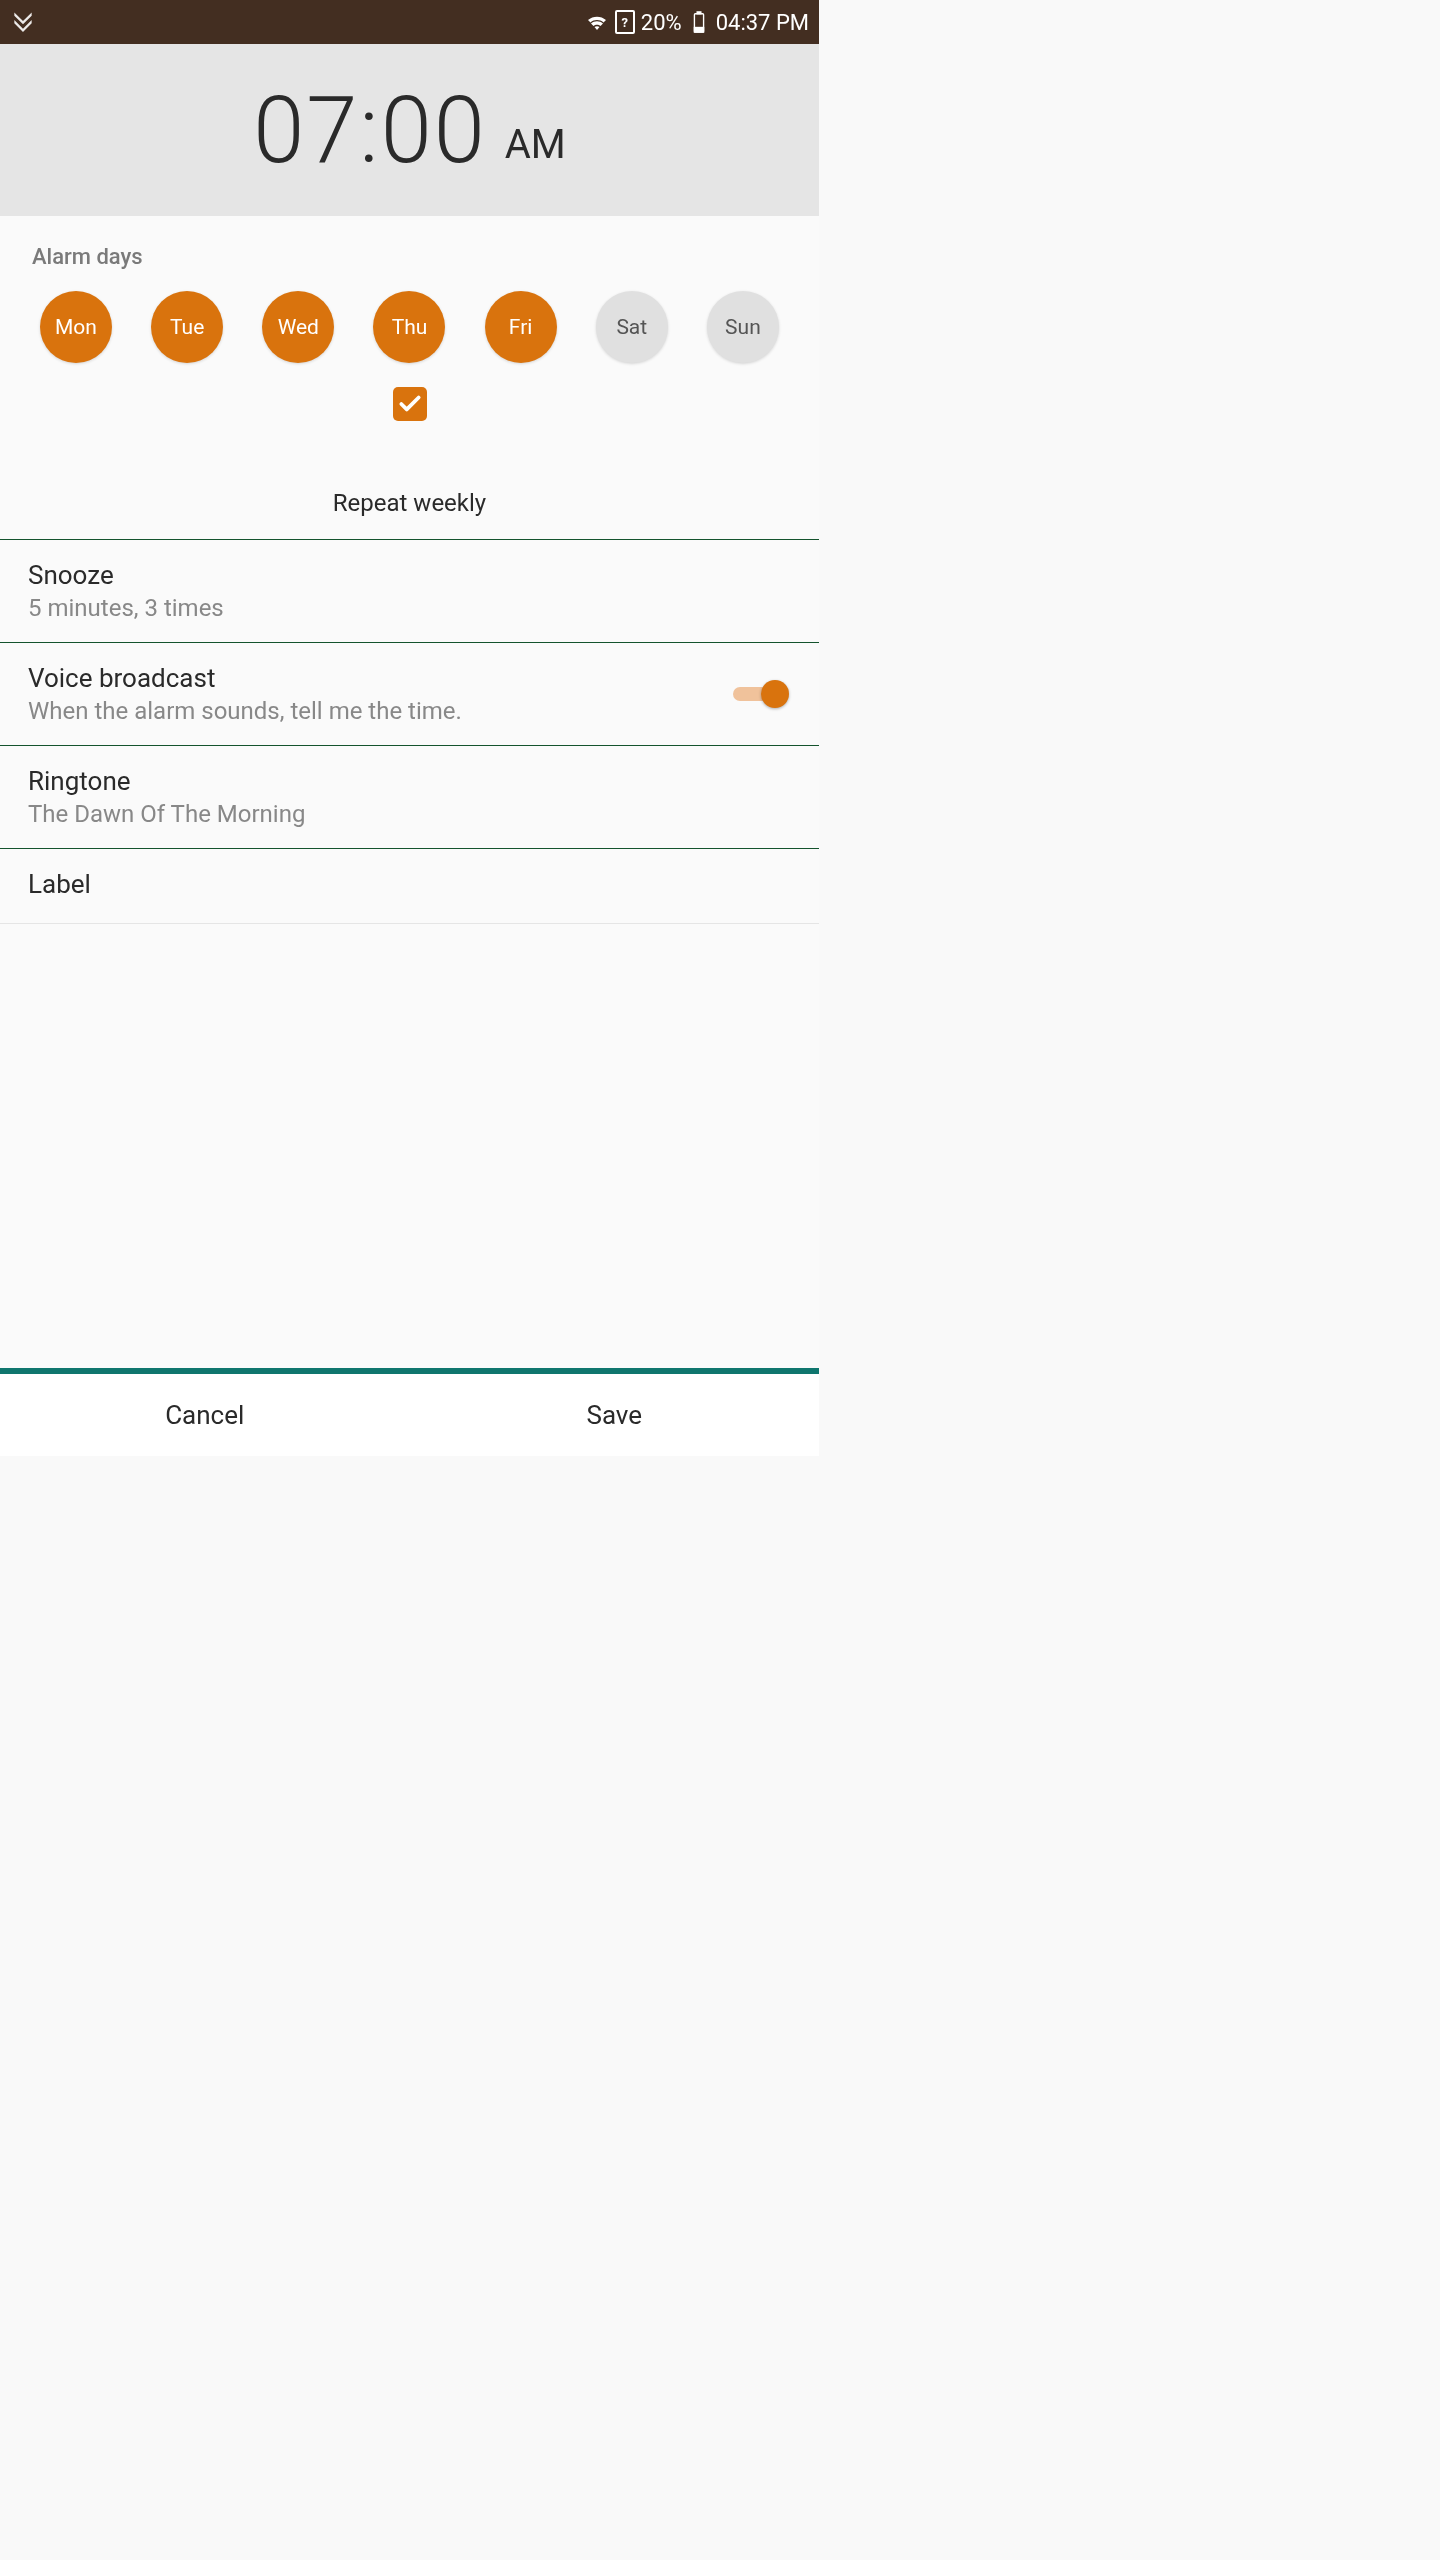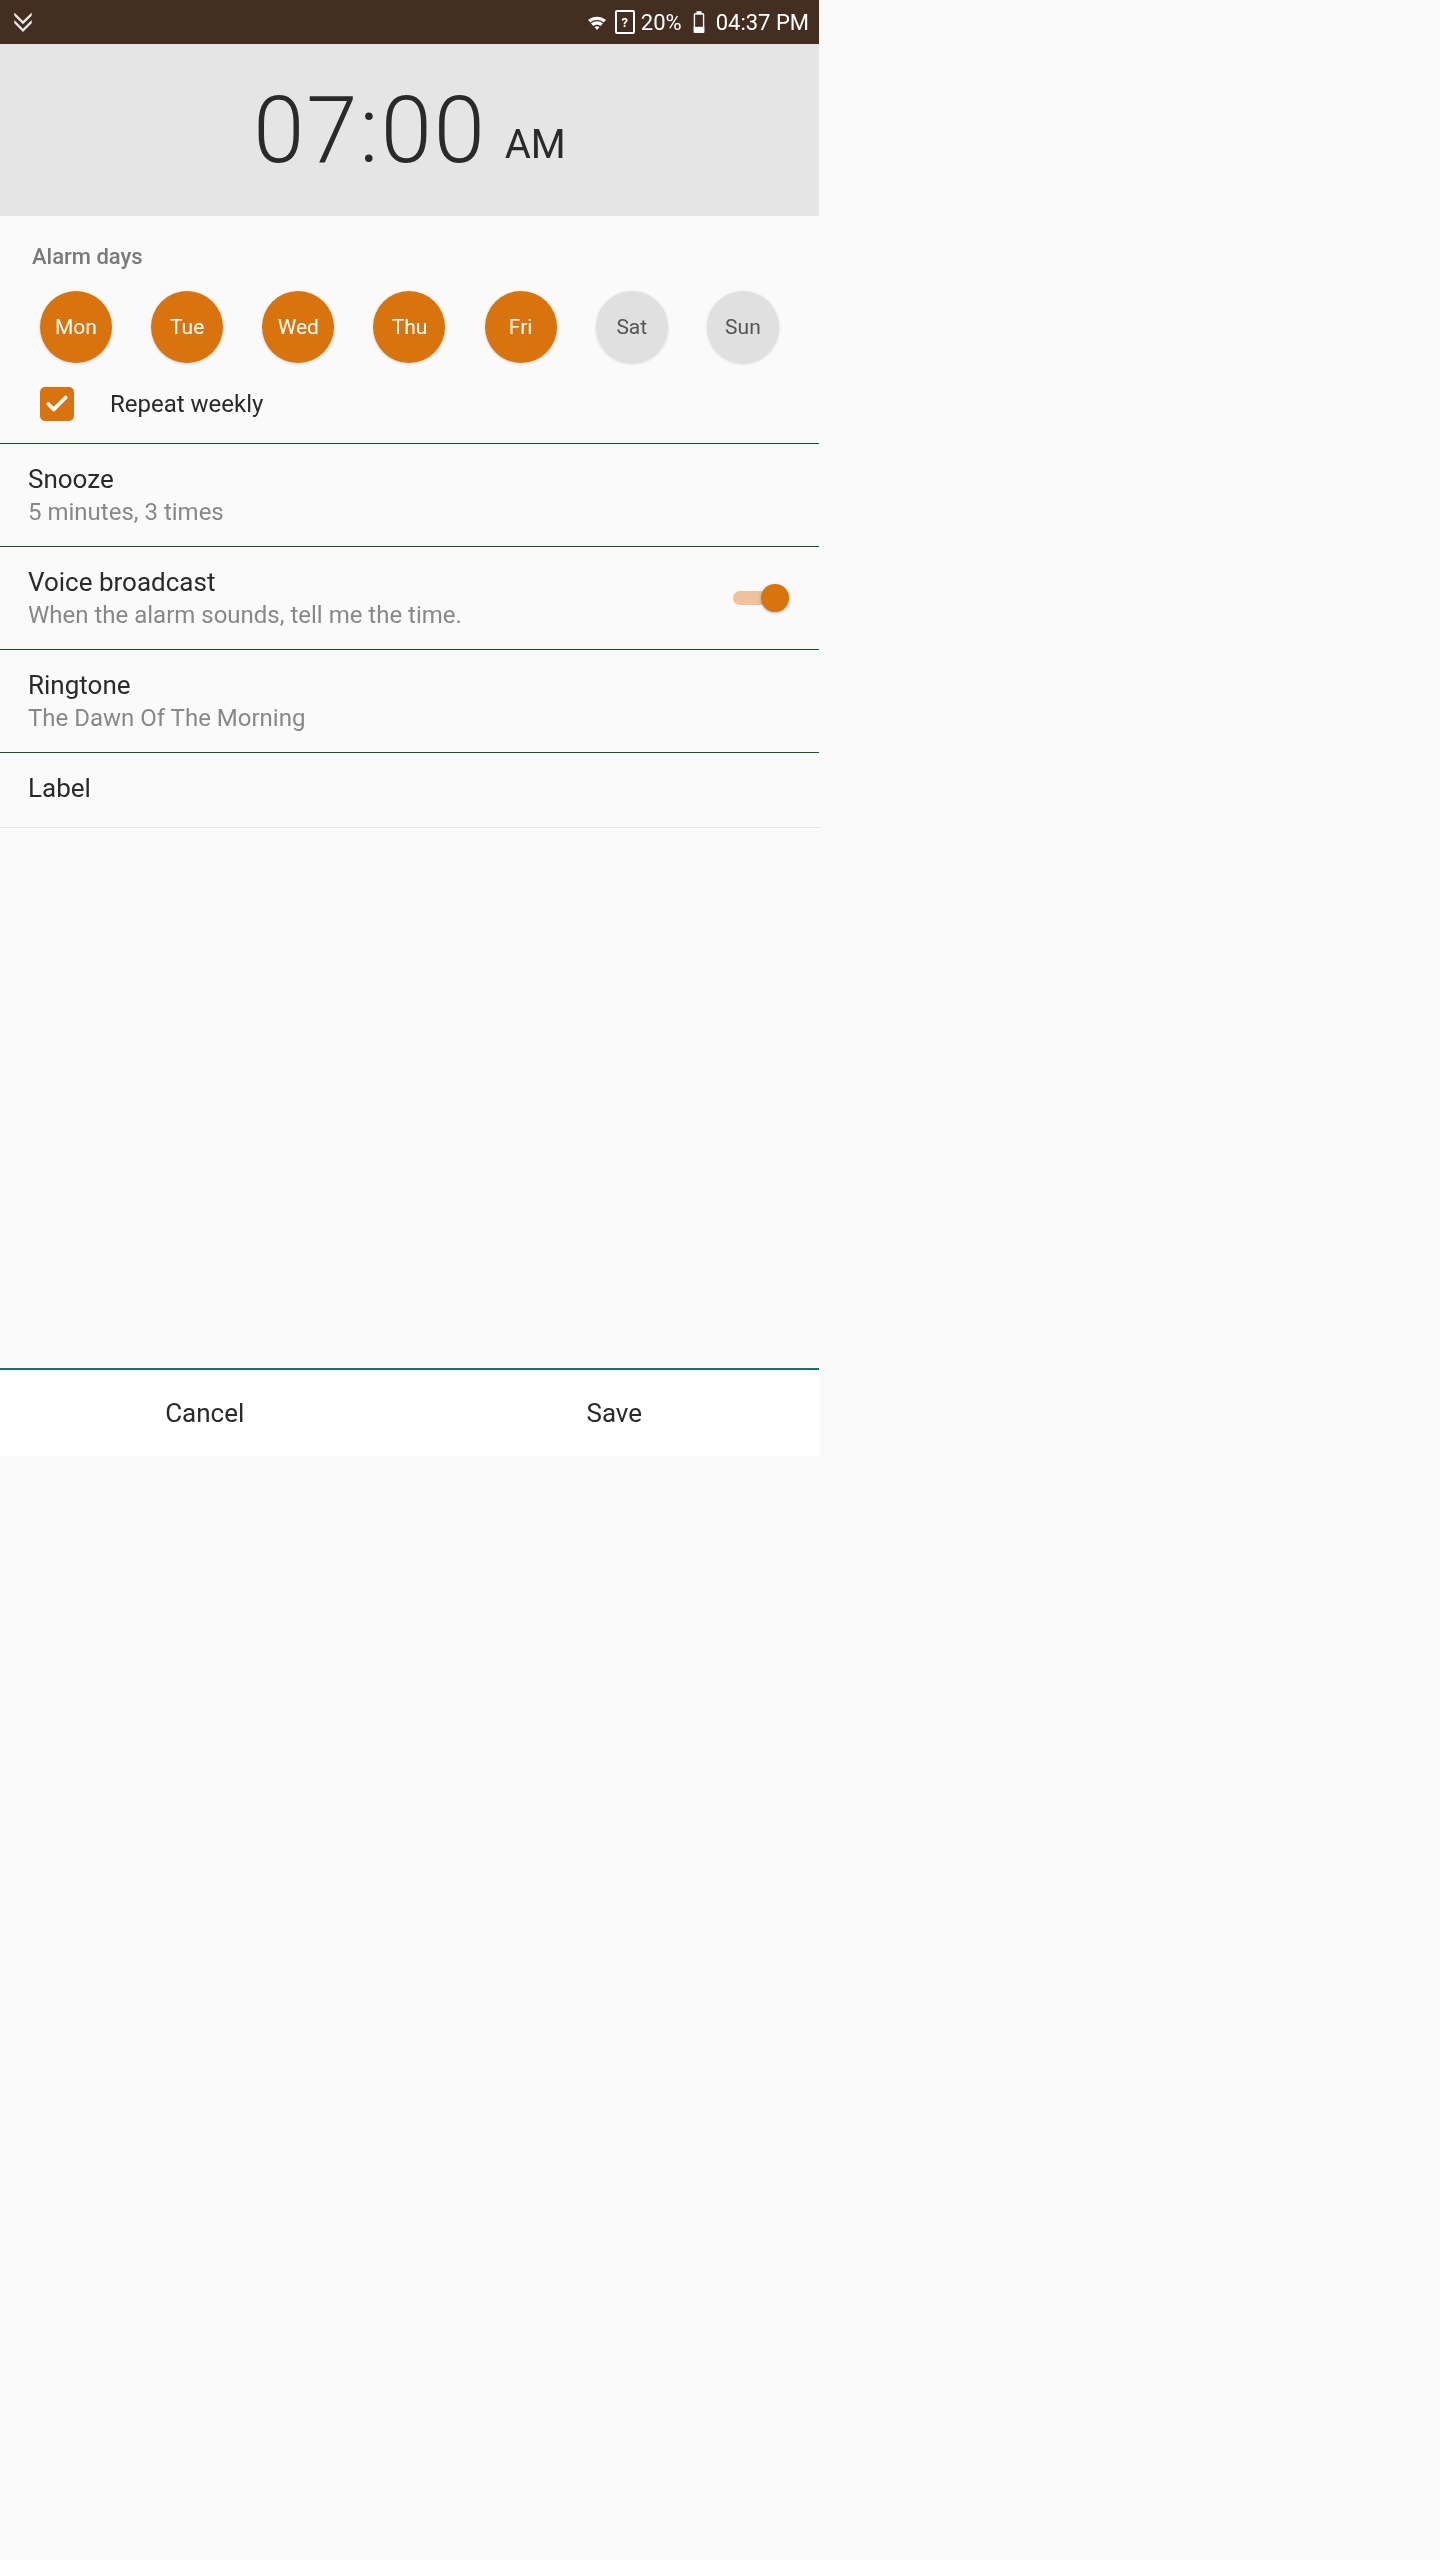--- a/index.html
+++ b/index.html
@@ -107,21 +107,22 @@
       color: white;
     }
     .day-chip.inactive {
       background: #e0e0e0;
       color: #555;
     }
     .repeat-row {
       display: flex;
       align-items: center;
       padding: 6px 40px 22px 40px;
-      gap: 36px;
+      gap: 68px;
+      flex-direction: column;
     }
     .checkbox {
       width: 34px;
       height: 34px;
       background: #d9730d;
       border-radius: 5px;
       display: flex;
       align-items: center;
       justify-content: center;
       cursor: pointer;
@@ -176,21 +177,21 @@
       width: 28px;
       height: 28px;
       background: #d9730d;
       border-radius: 50%;
       position: absolute;
       right: -4px;
       top: 0;
       box-shadow: 0 1px 3px rgba(0,0,0,0.3);
     }
     .bottom-bar {
-      border-top: 2px solid #0f766e;
+      border-top: 6px solid #0f766e;
       background: #4d7c0f;
       display: flex;
       height: 88px;
     }
     .bottom-btn {
       flex: 1;
       display: flex;
       align-items: center;
       justify-content: center;
       font-size: 26px;

